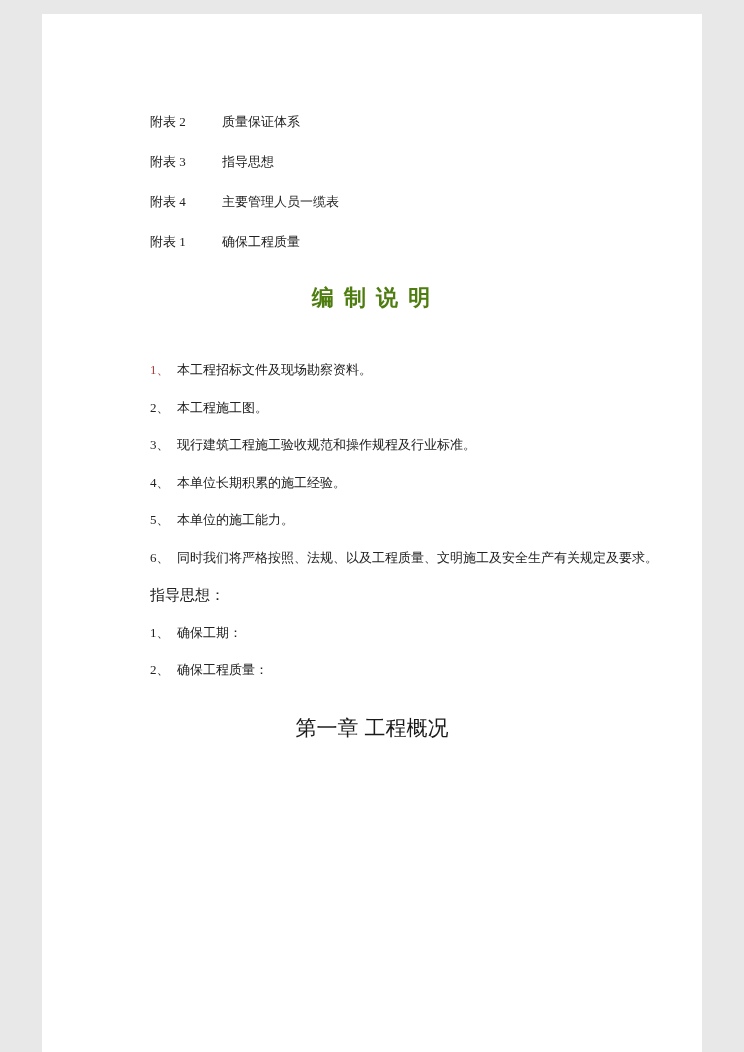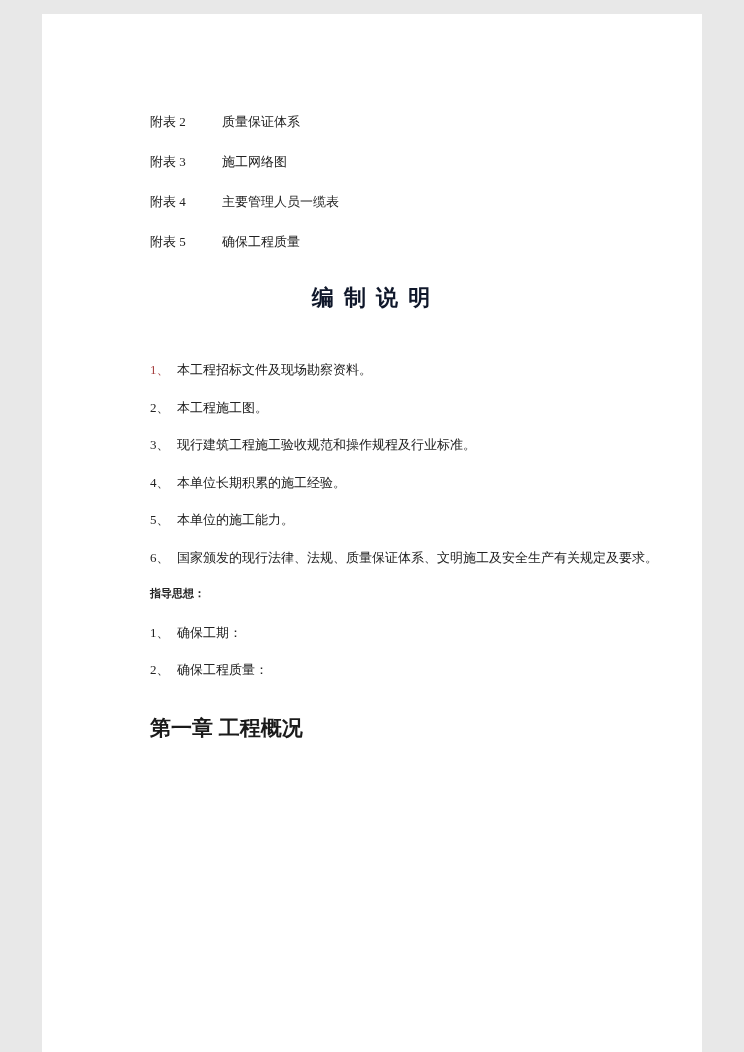--- a/index.html
+++ b/index.html
@@ -24,75 +24,75 @@
   }
   .att-label { width: 72px; flex: 0 0 72px; }
   .att-title { }
   h1.comp-heading {
     margin: 14px 0 52px 0;
     text-align: center;
     font-family: "Liberation Sans", "DejaVu Sans", sans-serif;
     font-weight: bold;
     font-size: 22px;
     line-height: 22px;
-    color: #0f172a;
+    color: #4d7c0f;
     letter-spacing: 2px;
   }
   .line {
     height: 37.5px;
     display: flex;
     align-items: flex-start;
     white-space: nowrap;
   }
   .num { width: 27px; flex: 0 0 27px; }
   .num.red { color: #a54040; }
   .bold-label {
-    font-weight: bold;
+    font-weight: normal;
     font-family: "Liberation Sans", "DejaVu Sans", sans-serif;
-    font-size: 11px;
+    font-size: 15px;
   }
   .para {
     margin: 0;
     line-height: 37.5px;
     text-align: justify;
     letter-spacing: 0.5px;
   }
   h2.chapter-heading {
     margin: 18px 0 0 0;
-    text-align: left;
+    text-align: center;
     font-family: "Liberation Sans", "DejaVu Sans", sans-serif;
-    font-weight: bold;
+    font-weight: normal;
     font-size: 21px;
     line-height: 22px;
     color: #1a1a1a;
   }
   .section-line {
     margin-top: 28px;
     height: 20px;
   }
 </style>
 </head>
 <body>
 
 <div class="doc">
 
   <div class="att-row">
     <span class="att-label">附表 2</span>
     <span class="att-title">质量保证体系</span>
   </div>
   <div class="att-row">
     <span class="att-label">附表 3</span>
-    <span class="att-title">施工网络图</span>
+    <span class="att-title">指导思想</span>
   </div>
   <div class="att-row">
     <span class="att-label">附表 4</span>
     <span class="att-title">主要管理人员一缆表</span>
   </div>
   <div class="att-row">
-    <span class="att-label">附表 5</span>
+    <span class="att-label">附表 1</span>
     <span class="att-title">确保工程质量</span>
   </div>
 
   <h1 class="comp-heading">编 制 说 明</h1>
 
   <div class="line">
     <span class="num red">1、</span>
     <span>本工程招标文件及现场勘察资料。</span>
   </div>
   <div class="line">
@@ -106,21 +106,21 @@
   <div class="line">
     <span class="num">4、</span>
     <span>本单位长期积累的施工经验。</span>
   </div>
   <div class="line">
     <span class="num">5、</span>
     <span>本单位的施工能力。</span>
   </div>
   <div class="line">
     <span class="num">6、</span>
-    <span>国家颁发的现行法律、法规、质量保证体系、文明施工及安全生产有关规定及要求。</span>
+    <span>同时我们将严格按照、法规、以及工程质量、文明施工及安全生产有关规定及要求。</span>
   </div>
 
   <div class="line">
     <span class="bold-label">指导思想：</span>
   </div>
 
   <div class="line">
     <span class="num">1、</span>
     <span>确保工期：</span>
   </div>

